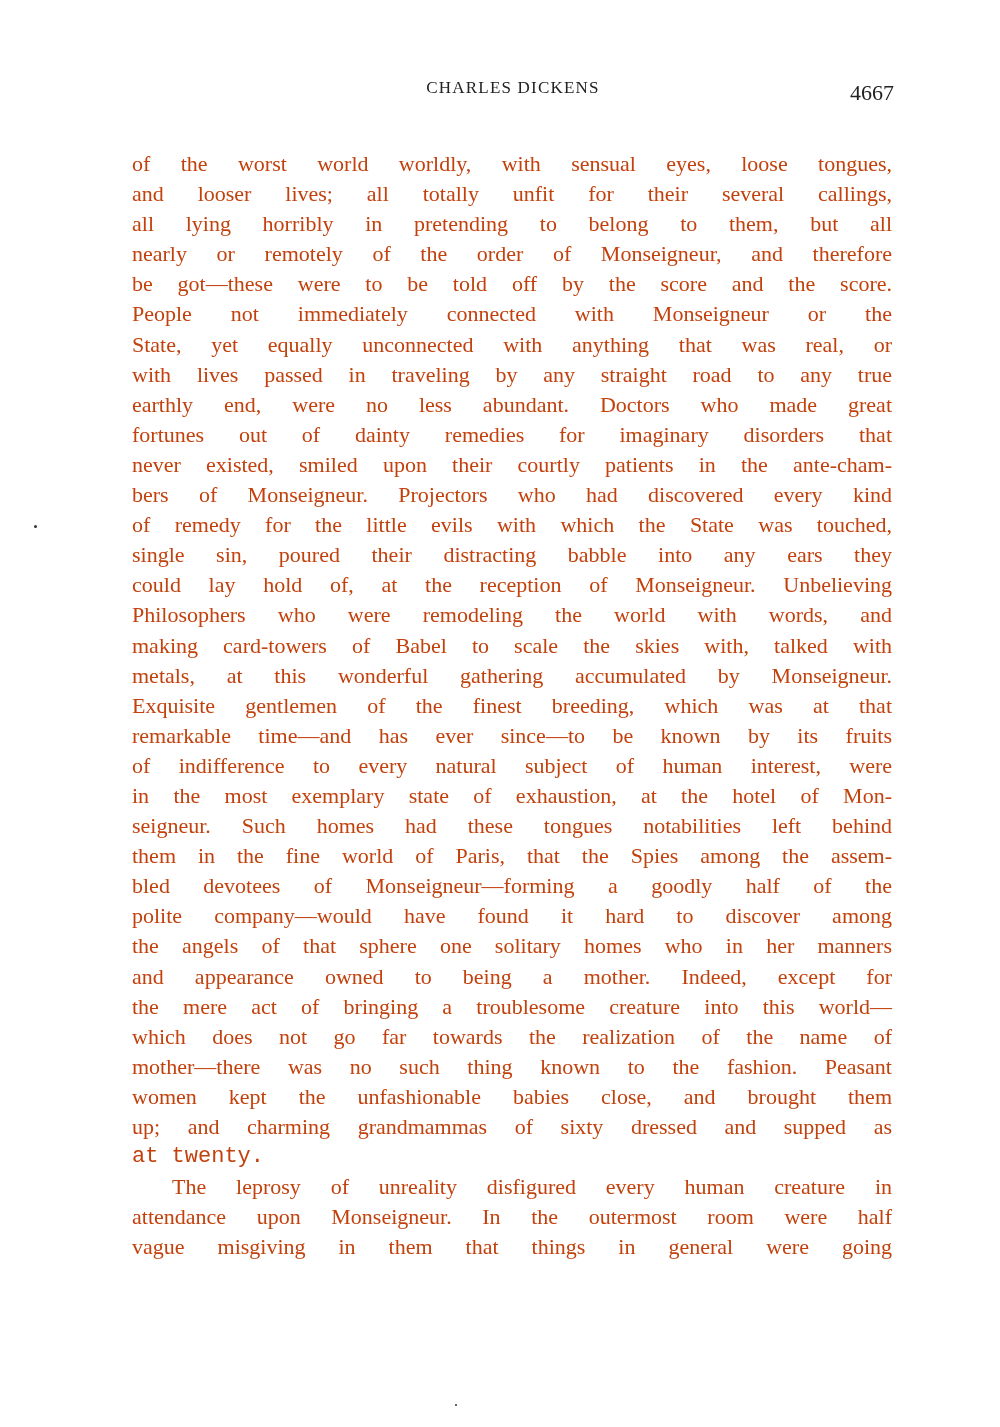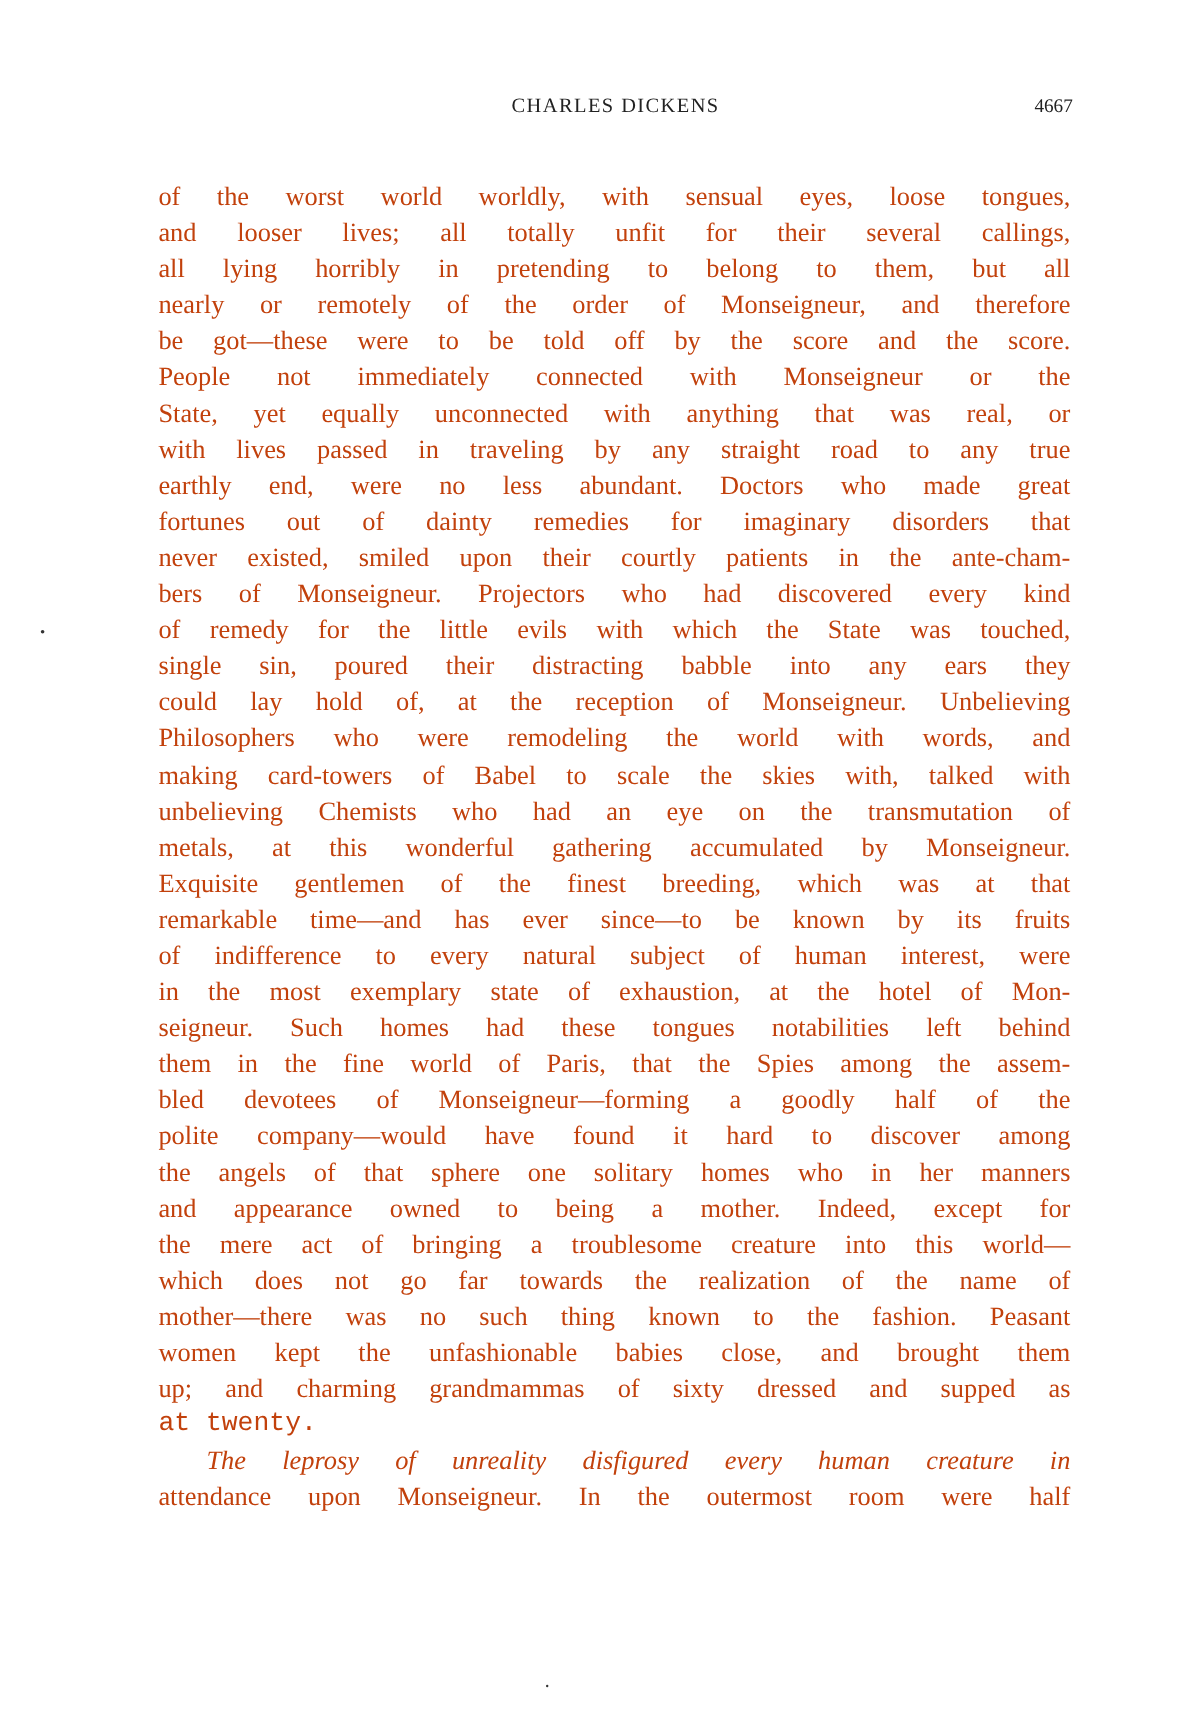--- a/index.html
+++ b/index.html
@@ -11,32 +11,32 @@
       margin-top: 36px;
     }
     .running-head {
       position: absolute; top: 38px; left: 132px; width: 762px; height: 30px;
     }
     .running-title {
       position: absolute; left: 0; width: 100%; text-align: center;
       font-size: 17px; letter-spacing: 1.2px; top: 4px; color: #222;
     }
     .page-number {
-      position: absolute; right: 0; top: 6px; font-size: 16px; color: #222;
+      position: absolute; right: 0; top: 6px; font-size: 22px; color: #222;
     }
     .body-text {
       position: absolute; top: 113px; left: 132px; width: 760px;
     }
     .line {
       height: 30.1px; line-height: 30.1px; font-size: 22px;
       text-align: justify; text-align-last: justify; white-space: nowrap;
       overflow: visible; color: #c2410c;
     }
     .line.last { text-align-last: left; font-family: Liberation Mono, monospace; }
-    .line.indent { padding-left: 40px; font-style: italic; }
+    .line.indent { padding-left: 40px; }
     .speck { position: absolute; width: 3px; height: 3px; background: #333; border-radius: 50%; }
   </style>
 </head>
 <body>
 
 <div class="page">
   <div class="running-head">
     <div class="running-title">CHARLES DICKENS</div>
     <div class="page-number">4667</div>
   </div>
@@ -53,21 +53,20 @@
         <div class="line">with lives passed in traveling by any straight road to any true</div>
         <div class="line">earthly end, were no less abundant. Doctors who made great</div>
         <div class="line">fortunes out of dainty remedies for imaginary disorders that</div>
         <div class="line">never existed, smiled upon their courtly patients in the ante-cham-</div>
         <div class="line">bers of Monseigneur. Projectors who had discovered every kind</div>
         <div class="line">of remedy for the little evils with which the State was touched,</div>
         <div class="line">single sin, poured their distracting babble into any ears they</div>
         <div class="line">could lay hold of, at the reception of Monseigneur. Unbelieving</div>
         <div class="line">Philosophers who were remodeling the world with words, and</div>
         <div class="line">making card-towers of Babel to scale the skies with, talked with</div>
-        <div class="line">unbelieving Chemists who had an eye on the transmutation of</div>
         <div class="line">metals, at this wonderful gathering accumulated by Monseigneur.</div>
         <div class="line">Exquisite gentlemen of the finest breeding, which was at that</div>
         <div class="line">remarkable time—and has ever since—to be known by its fruits</div>
         <div class="line">of indifference to every natural subject of human interest, were</div>
         <div class="line">in the most exemplary state of exhaustion, at the hotel of Mon-</div>
         <div class="line">seigneur. Such homes had these tongues notabilities left behind</div>
         <div class="line">them in the fine world of Paris, that the Spies among the assem-</div>
         <div class="line">bled devotees of Monseigneur—forming a goodly half of the</div>
         <div class="line">polite company—would have found it hard to discover among</div>
         <div class="line">the angels of that sphere one solitary homes who in her manners</div>
@@ -75,18 +74,19 @@
         <div class="line">the mere act of bringing a troublesome creature into this world—</div>
         <div class="line">which does not go far towards the realization of the name of</div>
         <div class="line">mother—there was no such thing known to the fashion. Peasant</div>
         <div class="line">women kept the unfashionable babies close, and brought them</div>
         <div class="line">up; and charming grandmammas of sixty dressed and supped as</div>
         <div class="line last">at twenty.</div>
       </div>
       <div>
         <div class="line indent">The leprosy of unreality disfigured every human creature in</div>
         <div class="line">attendance upon Monseigneur. In the outermost room were half</div>
+        <div class="line">vague misgiving in them that things in general were going</div>
       </div>
     </div>
 
   <div class="speck" style="left:34px; top:489px;"></div>
   <div class="speck" style="left:455px; top:1368px; width:2px; height:2px;"></div>
 </div>
 
 </body></html>

